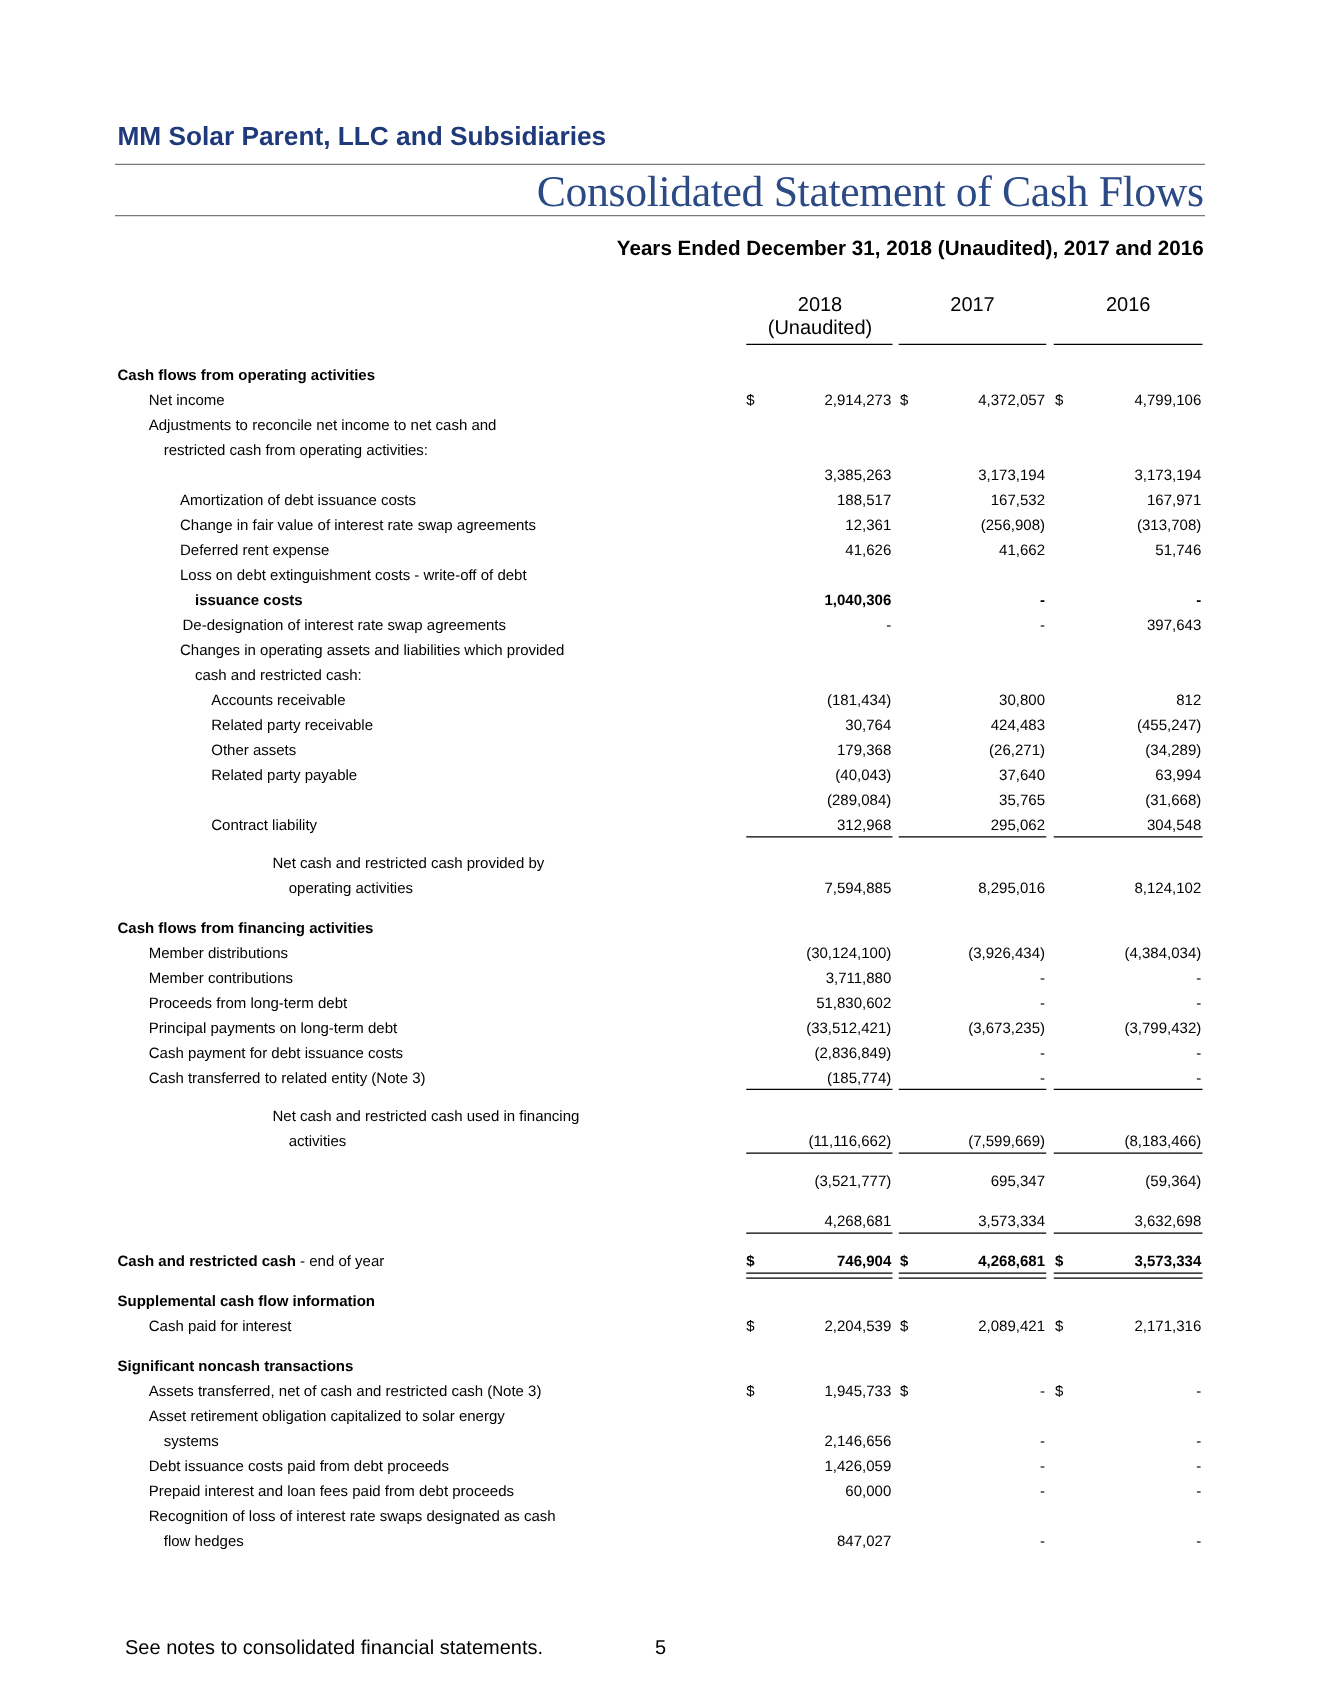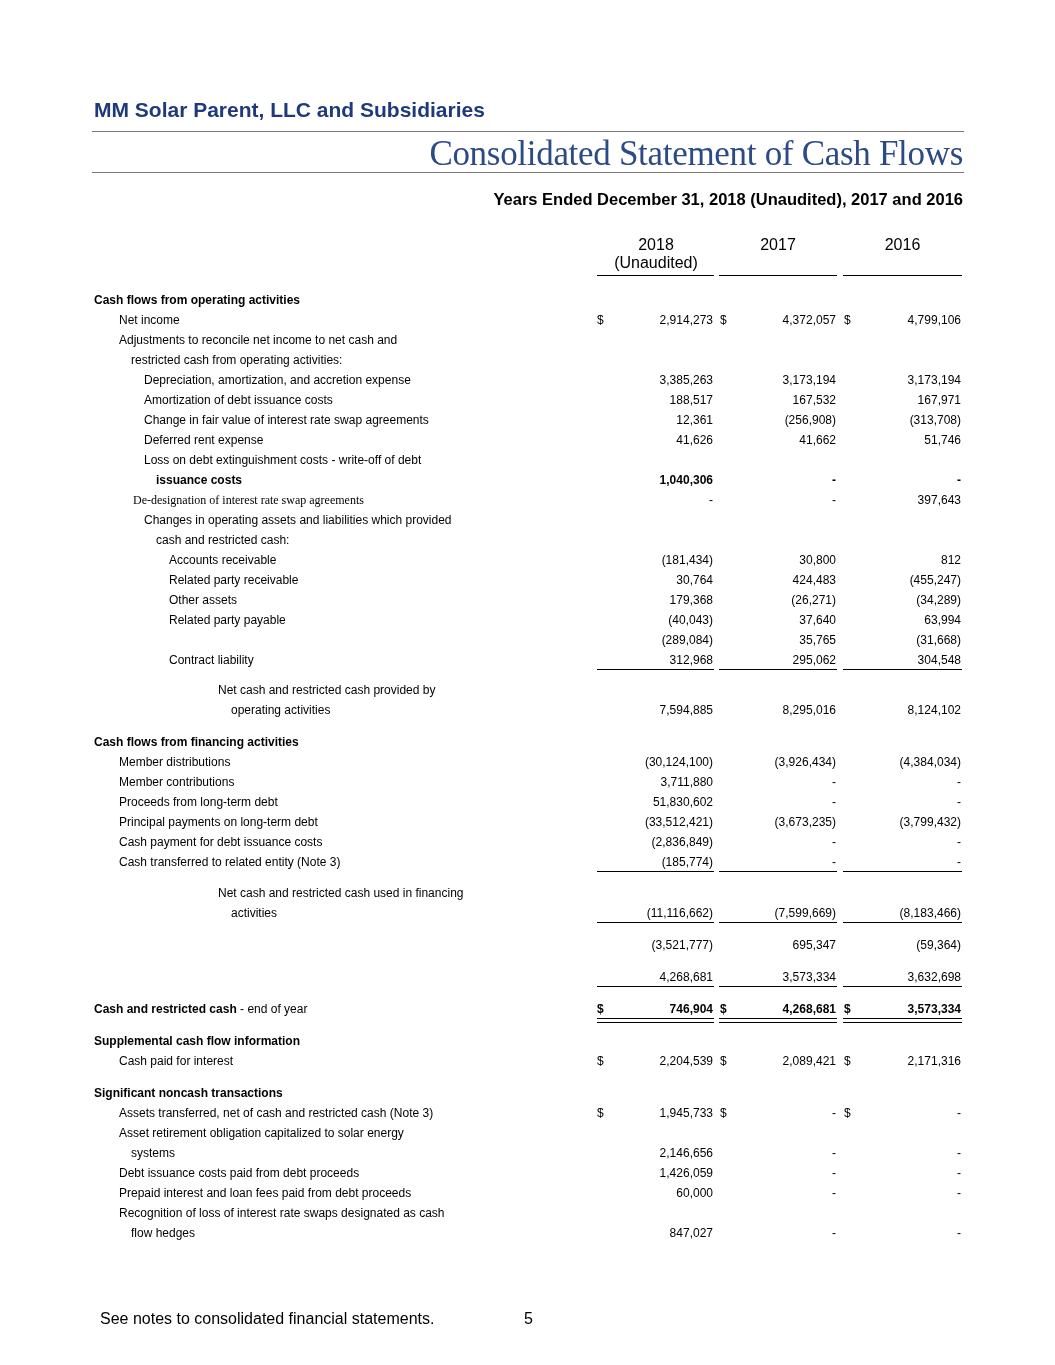--- a/index.html
+++ b/index.html
@@ -68,21 +68,20 @@
       <span class="dollar d3">$</span>
       <span class="val v3">4,799,106</span>
     </div>
     <div class="row" style="top: 330px;">
       <span class="label" style="left: 119px;">Adjustments to reconcile net income to net cash and</span>
     </div>
     <div class="row" style="top: 350px;">
       <span class="label" style="left: 131px;">restricted cash from operating activities:</span>
     </div>
     <div class="row" style="top: 370px;">
-      <span class="label" style="left: 144px;">Depreciation, amortization, and accretion expense</span>
       <span class="val v1">3,385,263</span>
       <span class="val v2">3,173,194</span>
       <span class="val v3">3,173,194</span>
     </div>
     <div class="row" style="top: 390px;">
       <span class="label" style="left: 144px;">Amortization of debt issuance costs</span>
       <span class="val v1">188,517</span>
       <span class="val v2">167,532</span>
       <span class="val v3">167,971</span>
     </div>
@@ -101,21 +100,21 @@
     <div class="row" style="top: 450px;">
       <span class="label" style="left: 144px;">Loss on debt extinguishment costs - write-off of debt</span>
     </div>
     <div class="row" style="top: 470px; font-weight: bold;">
       <span class="label" style="left: 156px;">issuance costs</span>
       <span class="val v1">1,040,306</span>
       <span class="val v2" style="padding-right: 16px;">-</span>
       <span class="val v3" style="padding-right: 16px;">-</span>
     </div>
     <div class="row" style="top: 490px;">
-      <span class="label" style="left: 133px; font-family: Liberation Serif, serif;">De-designation of interest rate swap agreements</span>
+      <span class="label" style="left: 146px;">De-designation of interest rate swap agreements</span>
       <span class="val v1" style="padding-right: 16px;">-</span>
       <span class="val v2" style="padding-right: 16px;">-</span>
       <span class="val v3">397,643</span>
     </div>
     <div class="row" style="top: 510px;">
       <span class="label" style="left: 144px;">Changes in operating assets and liabilities which provided</span>
     </div>
     <div class="row" style="top: 530px;">
       <span class="label" style="left: 156px;">cash and restricted cash:</span>
     </div>

